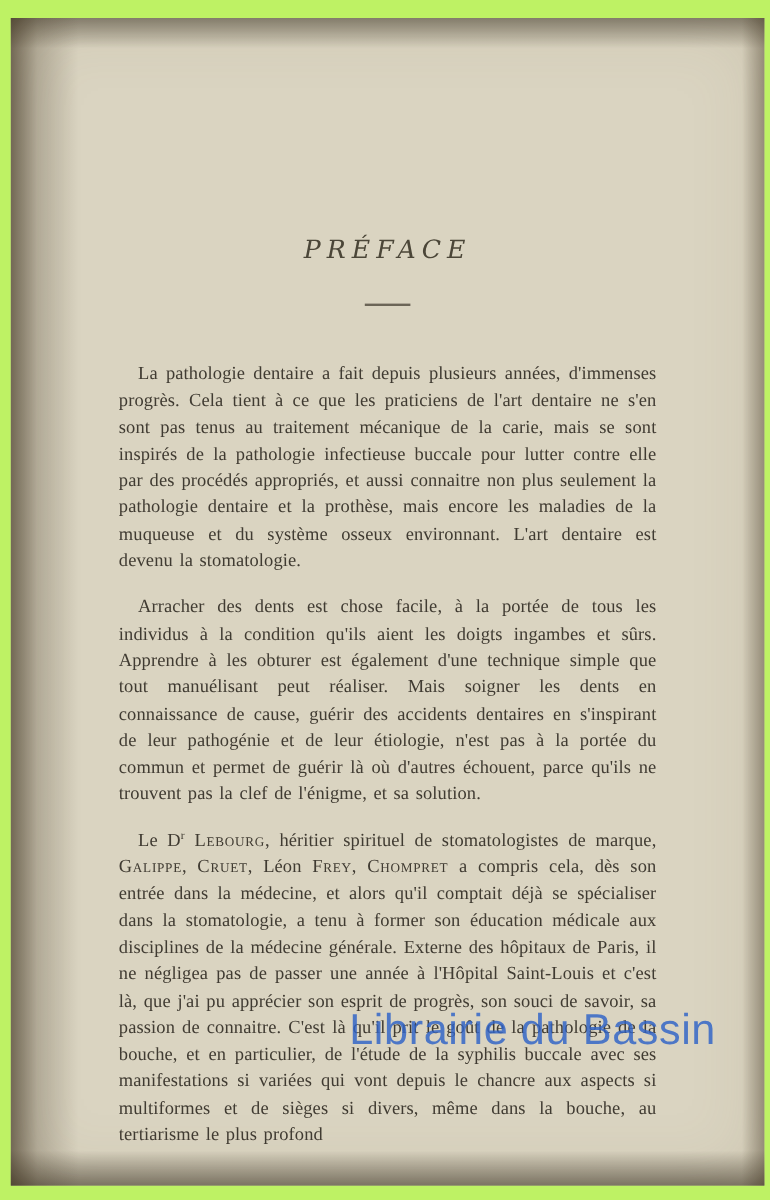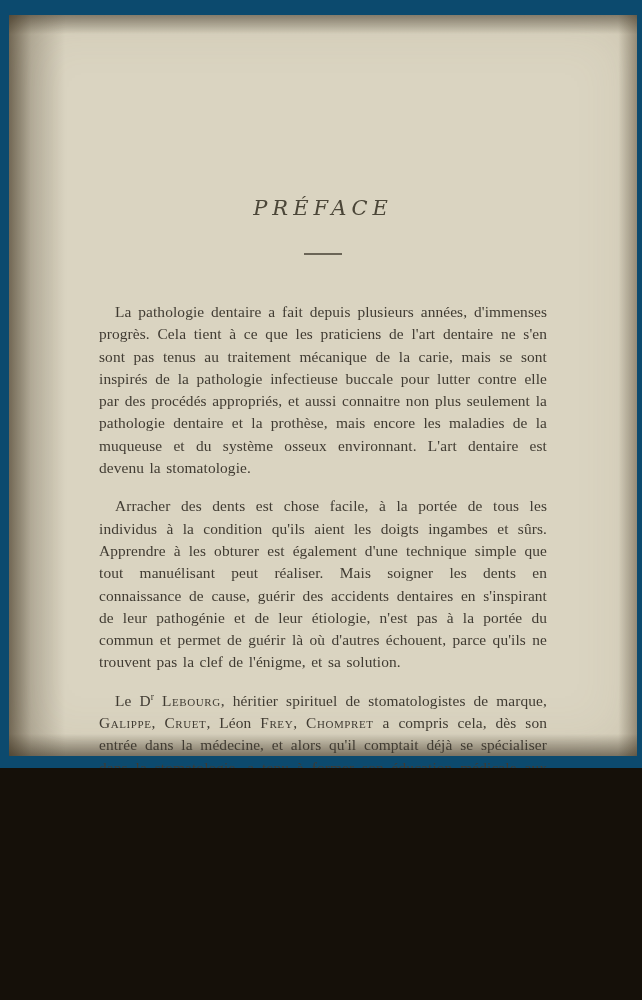--- a/index.html
+++ b/index.html
@@ -3,22 +3,22 @@
 <meta charset="utf-8">
 <style>
   html, body {
     margin: 0;
     padding: 0;
     background: #151009;
   }
   #photo {
     position: relative;
     width: 642px;
-    height: 768px;
-    background: #0c4a6e;
+    height: 1000px;
+    background: #bef264;
     overflow: hidden;
     font-family: "Liberation Serif", serif;
   }
   
   #page {
     position: absolute;
     left: 9px;
     right: 5px;
     top: 15px;
     bottom: 12px;

